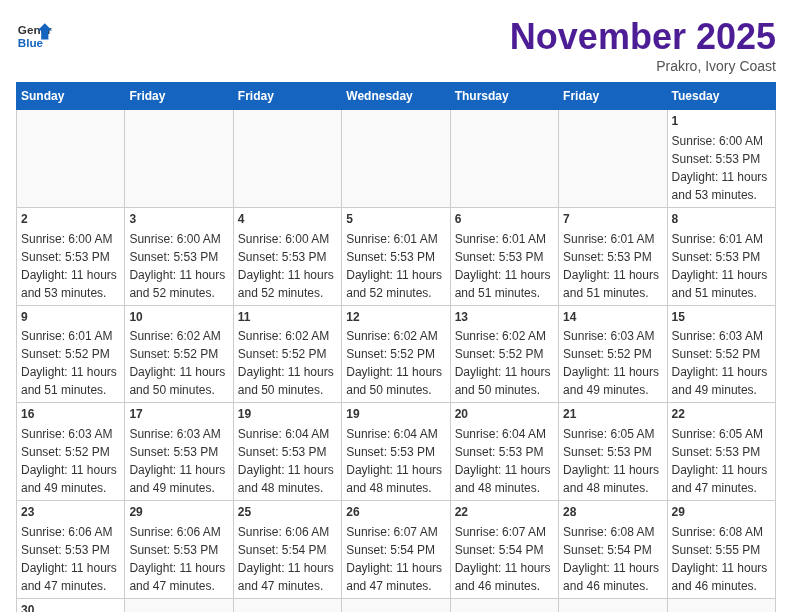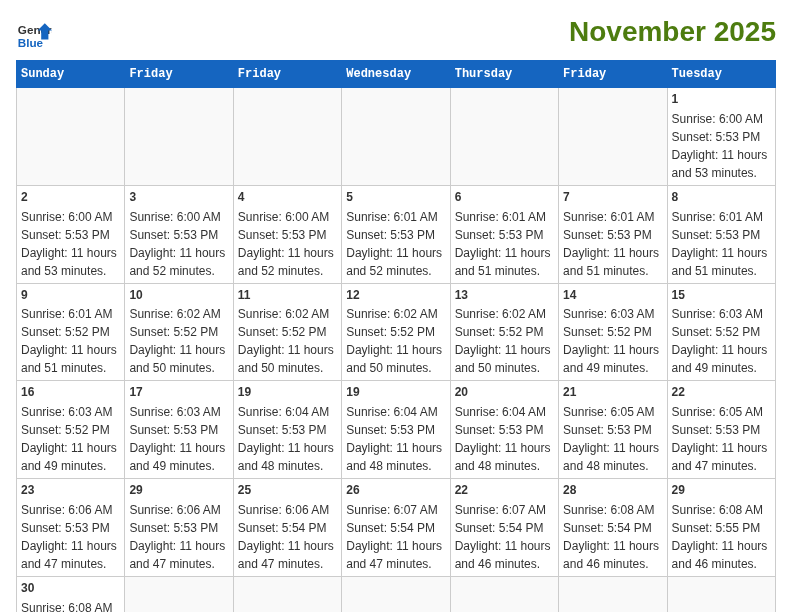--- a/index.html
+++ b/index.html
@@ -22,42 +22,41 @@
       gap: 6px;
     }
     .logo-icon {
       width: 36px;
       height: 36px;
     }
     .title-area {
       text-align: right;
     }
     .month-title {
-      font-size: 28px;
+      font-size: 36px;
       font-weight: bold;
-      color: #4d7c0f;
+      color: #4c1d95;
     }
     .location {
       font-size: 14px;
       color: #555;
     }
     table {
       width: 100%;
       border-collapse: collapse;
       font-size: 11px;
     }
     thead tr th {
       background-color: #1565c0;
       color: #fff;
       padding: 6px 4px;
       text-align: left;
       font-size: 12px;
       font-weight: bold;
       border: 1px solid #1565c0;
-      font-family: Liberation Mono, monospace;
     }
     tbody tr td {
       border: 1px solid #ccc;
       vertical-align: top;
       padding: 3px 4px;
       height: 80px;
       width: calc(100% / 7);
       color: #333;
       line-height: 1.4;
     }
@@ -86,20 +85,21 @@
 <div class="header-area">
   <div class="logo">
     <svg class="logo-icon" viewBox="0 0 40 40">
       <text x="2" y="20" font-size="13" font-weight="bold" fill="#333">General</text>
       <text x="2" y="34" font-size="13" font-weight="bold" fill="#1565c0">Blue</text>
       <polygon points="32,8 40,16 36,16 36,26 28,26 28,16 24,16" fill="#1565c0"></polygon>
     </svg>
   </div>
   <div class="title-area">
     <div class="month-title">November 2025</div>
+    <div class="location">Prakro, Ivory Coast</div>
   </div>
 </div>
 
 <table>
   <thead>
     <tr id="days-header">
         <th>Sunday</th>
         <th>Friday</th>
         <th>Friday</th>
         <th>Wednesday</th>

